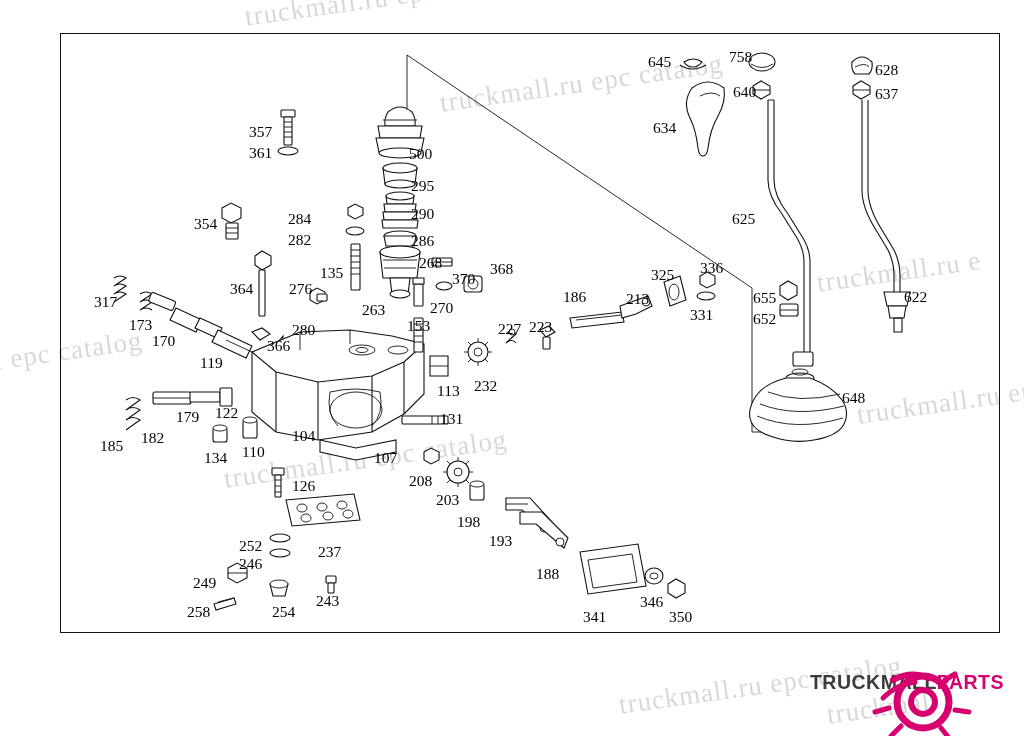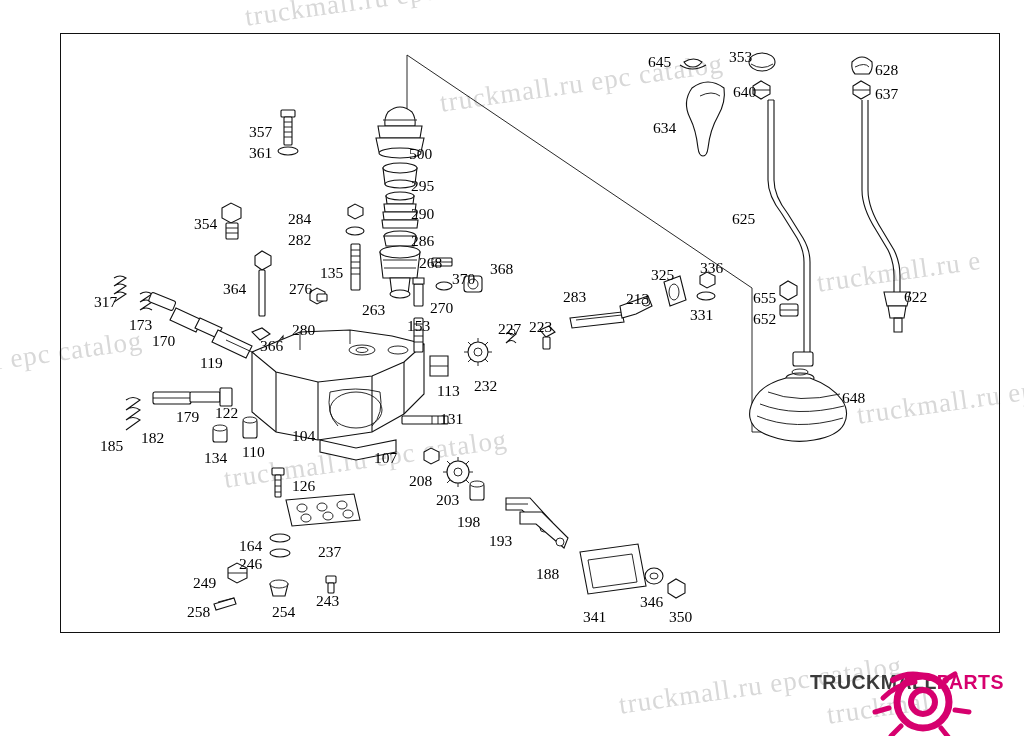--- a/index.html
+++ b/index.html
@@ -442,78 +442,78 @@
       <path class="fillw" d="M668 584 l8 -5 l9 5 l0 9 l-9 5 l-8 -5 z"></path>
     </g>
 
     <g>
       <path class="fillw" d="M520 512 h22 l26 26 l-4 10 l-28 -24 h-16 z"></path>
       <circle class="fillw-thin" cx="560" cy="542" r="4"></circle>
     </g>
   </svg>
 
   <div class="lbl" style="left:648px; top:54px;">645</div>
-  <div class="lbl" style="left:729px; top:49px;">353</div>
+  <div class="lbl" style="left:729px; top:49px;">758</div>
   <div class="lbl" style="left:875px; top:62px;">628</div>
   <div class="lbl" style="left:733px; top:84px;">640</div>
   <div class="lbl" style="left:875px; top:86px;">637</div>
   <div class="lbl" style="left:653px; top:120px;">634</div>
   <div class="lbl" style="left:249px; top:124px;">357</div>
   <div class="lbl" style="left:249px; top:145px;">361</div>
   <div class="lbl" style="left:409px; top:146px;">500</div>
   <div class="lbl" style="left:411px; top:178px;">295</div>
   <div class="lbl" style="left:732px; top:211px;">625</div>
   <div class="lbl" style="left:194px; top:216px;">354</div>
   <div class="lbl" style="left:288px; top:211px;">284</div>
   <div class="lbl" style="left:411px; top:206px;">290</div>
   <div class="lbl" style="left:288px; top:232px;">282</div>
   <div class="lbl" style="left:411px; top:233px;">286</div>
   <div class="lbl" style="left:419px; top:255px;">268</div>
   <div class="lbl" style="left:490px; top:261px;">368</div>
   <div class="lbl" style="left:700px; top:260px;">336</div>
-  <div class="lbl" style="left:223px; top:281px;">364</div>
+  <div class="lbl" style="left:230px; top:281px;">364</div>
   <div class="lbl" style="left:289px; top:281px;">276</div>
   <div class="lbl" style="left:320px; top:265px;">135</div>
   <div class="lbl" style="left:452px; top:271px;">370</div>
   <div class="lbl" style="left:651px; top:267px;">325</div>
   <div class="lbl" style="left:94px;  top:294px;">317</div>
   <div class="lbl" style="left:362px; top:302px;">263</div>
   <div class="lbl" style="left:430px; top:300px;">270</div>
-  <div class="lbl" style="left:563px; top:289px;">283</div>
+  <div class="lbl" style="left:563px; top:289px;">186</div>
   <div class="lbl" style="left:626px; top:291px;text-align:center;">213</div>
   <div class="lbl" style="left:690px; top:307px;">331</div>
   <div class="lbl" style="left:753px; top:290px;">655</div>
   <div class="lbl" style="left:904px; top:289px;">622</div>
   <div class="lbl" style="left:129px; top:317px;">173</div>
   <div class="lbl" style="left:292px; top:322px;">280</div>
   <div class="lbl" style="left:407px; top:318px;">153</div>
   <div class="lbl" style="left:498px; top:321px;">227</div>
   <div class="lbl" style="left:529px; top:319px;">223</div>
   <div class="lbl" style="left:753px; top:311px;">652</div>
   <div class="lbl" style="left:152px; top:333px;">170</div>
-  <div class="lbl" style="left:260px; top:338px;text-align:center;">366</div>
+  <div class="lbl" style="left:267px; top:338px;text-align:center;">366</div>
   <div class="lbl" style="left:200px; top:355px;">119</div>
   <div class="lbl" style="left:437px; top:383px;">113</div>
   <div class="lbl" style="left:474px; top:378px;">232</div>
   <div class="lbl" style="left:842px; top:390px;">648</div>
   <div class="lbl" style="left:176px; top:409px;">179</div>
   <div class="lbl" style="left:215px; top:405px;">122</div>
   <div class="lbl" style="left:440px; top:411px;">131</div>
   <div class="lbl" style="left:100px; top:438px;">185</div>
   <div class="lbl" style="left:141px; top:430px;">182</div>
   <div class="lbl" style="left:292px; top:428px;">104</div>
   <div class="lbl" style="left:204px; top:450px;">134</div>
   <div class="lbl" style="left:242px; top:444px;">110</div>
   <div class="lbl" style="left:374px; top:450px;">107</div>
   <div class="lbl" style="left:409px; top:473px;">208</div>
   <div class="lbl" style="left:292px; top:478px;">126</div>
   <div class="lbl" style="left:436px; top:492px;">203</div>
   <div class="lbl" style="left:457px; top:514px;">198</div>
   <div class="lbl" style="left:489px; top:533px;">193</div>
-  <div class="lbl" style="left:239px; top:538px;">164</div>
+  <div class="lbl" style="left:239px; top:538px;">252</div>
   <div class="lbl" style="left:318px; top:544px;">237</div>
   <div class="lbl" style="left:239px; top:556px;">246</div>
   <div class="lbl" style="left:536px; top:566px;">188</div>
   <div class="lbl" style="left:193px; top:575px;">249</div>
   <div class="lbl" style="left:640px; top:594px;">346</div>
   <div class="lbl" style="left:316px; top:593px;">243</div>
   <div class="lbl" style="left:187px; top:604px;">258</div>
   <div class="lbl" style="left:272px; top:604px;">254</div>
   <div class="lbl" style="left:583px; top:609px;">341</div>
   <div class="lbl" style="left:669px; top:609px;">350</div>

